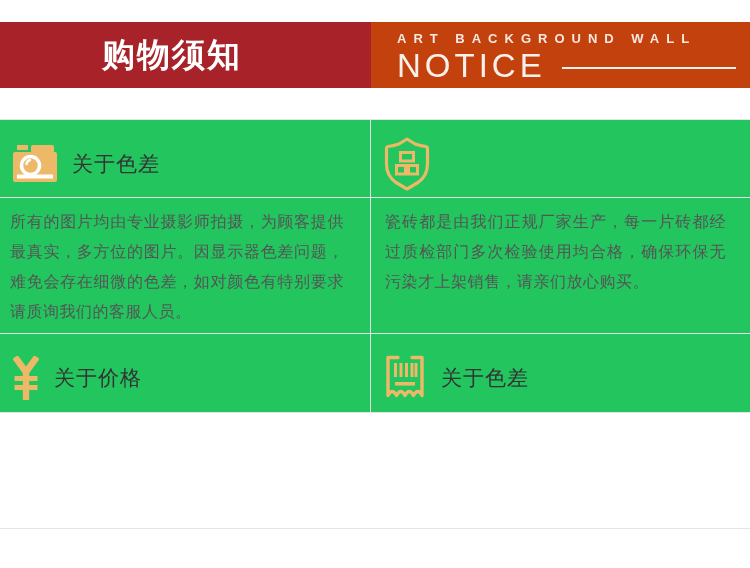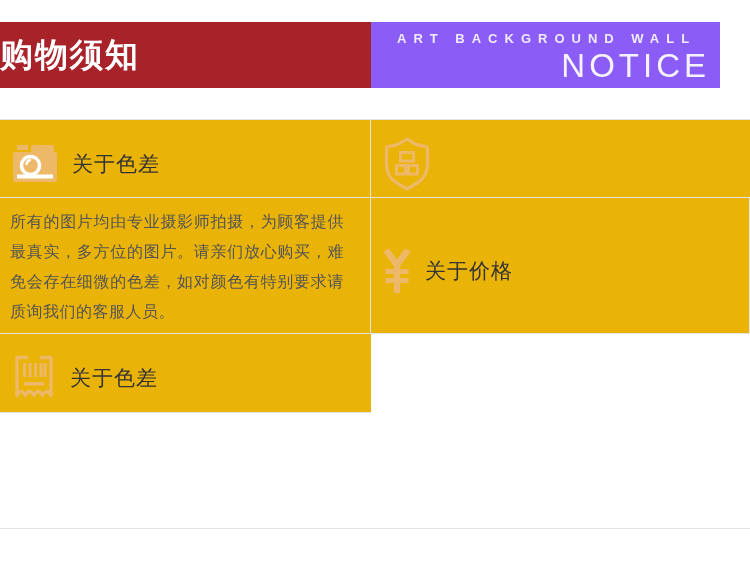--- a/index.html
+++ b/index.html
@@ -7,54 +7,54 @@
   body {
     width: 750px; height: 568px;
     font-family: "Liberation Sans", "DejaVu Sans", sans-serif;
     position: relative; overflow: hidden;
   }
 
   
   .banner { margin-top: 22px; height: 66px; display: flex; }
   .banner-left {
     width: 371px; height: 66px; background: #A8222A;
-    display: flex; align-items: center; justify-content: flex-start;
+    display: flex; align-items: center; justify-content: center;
     padding-right: 27px;
   }
   .banner-title {
     color: #ffffff; font-size: 33px; font-weight: bold; letter-spacing: 2px;
   }
   .banner-right {
-    width: 349px; height: 66px; background: #8b5cf6;
+    width: 379px; height: 66px; background: #c2410c;
     position: relative; padding: 9px 10px 0 26px;
   }
   .banner-tagline {
     color: rgba(255,255,255,0.88); font-size: 13px; font-weight: bold;
     letter-spacing: 7px; white-space: nowrap; overflow: hidden;
   }
-  .notice-row { display: flex; align-items: flex-end; margin-top: 3px; flex-direction: column; }
+  .notice-row { display: flex; align-items: center; margin-top: 3px; }
   .banner-notice {
     color: rgba(255,255,255,0.92); font-size: 33px; font-weight: 300;
     letter-spacing: 4px; line-height: 1;
   }
   .notice-line {
     flex: 1; height: 2px; background: rgba(255,255,255,0.92);
     margin-left: 16px; margin-right: 4px; margin-top: 4px;
   }
 
   
   .grid {
     margin-top: 31px; width: 750px;
     display: grid;
     grid-template-columns: 371px 379px;
     grid-template-rows: 78px 136px 79px 115px;
     border-top: 1px solid #E4E4E4;
     border-bottom: 1px solid #E4E4E4;
   }
-  .cell { background: #eab308; }
+  .cell { background: #22c55e; }
   .cell.left { border-right: 1px solid #E4E4E4; }
   .cell.hr { border-bottom: 1px solid #E4E4E4; }
 
   .heading-cell {
     display: flex; align-items: center; padding-left: 13px; padding-top: 10px;
   }
   .icon-box { display: flex; align-items: center; justify-content: center; }
   .section-title {
     color: #333333; font-size: 21px; font-weight: 400;
     letter-spacing: 1px; margin-left: 15px;
@@ -105,21 +105,24 @@
       <svg width="46" height="54" viewBox="0 0 46 54">
         <path d="M23 2 L31 7 Q37 9 42 9.5 Q43.5 9.7 43.5 12 L43.5 27 Q43.5 39 34 45.5 L23 52 L12 45.5 Q2.5 39 2.5 27 L2.5 12 Q2.5 9.7 4 9.5 Q9 9 15 7 Z" fill="none" stroke="#EDB868" stroke-width="3.2" stroke-linejoin="round"></path>
         <rect x="16.5" y="15.5" width="13" height="8.5" fill="none" stroke="#EDB868" stroke-width="3"></rect>
         <rect x="12.5" y="28.5" width="9" height="8.5" fill="none" stroke="#EDB868" stroke-width="3"></rect>
         <rect x="24.5" y="28.5" width="9" height="8.5" fill="none" stroke="#EDB868" stroke-width="3"></rect>
       </svg>
     </span>
   </div>
 
   <div class="cell left hr text-cell">
-    <p class="section-body">所有的图片均由专业摄影师拍摄，为顾客提供最真实，多方位的图片。请亲们放心购买，难免会存在细微的色差，如对颜色有特别要求请质询我们的客服人员。</p>
+    <p class="section-body">所有的图片均由专业摄影师拍摄，为顾客提供最真实，多方位的图片。因显示器色差问题，难免会存在细微的色差，如对颜色有特别要求请质询我们的客服人员。</p>
+  </div>
+  <div class="cell hr text-cell right-col">
+    <p class="section-body">瓷砖都是由我们正规厂家生产，每一片砖都经过质检部门多次检验使用均合格，确保环保无污染才上架销售，请亲们放心购买。</p>
   </div>
 
   <div class="cell left hr heading-cell">
     <span class="icon-box yuan-glyph">
       <svg width="26" height="44" viewBox="0 0 26 44">
         <path d="M2 1 L13 16 L24 1" fill="none" stroke="#EDB868" stroke-width="6.5"></path>
         <rect x="9.8" y="14" width="6.4" height="30" fill="#EDB868"></rect>
         <rect x="1.5" y="20" width="23" height="5" fill="#EDB868"></rect>
         <rect x="1.5" y="29" width="23" height="5" fill="#EDB868"></rect>
       </svg>

